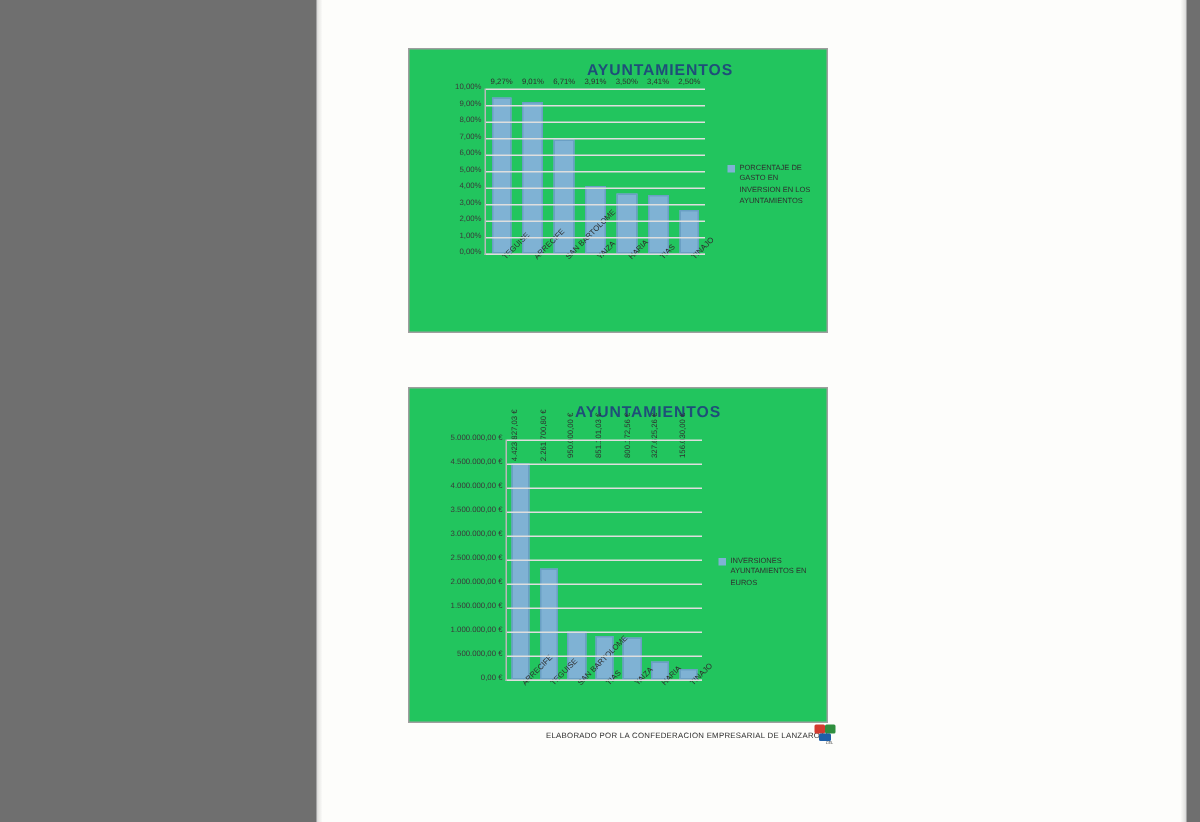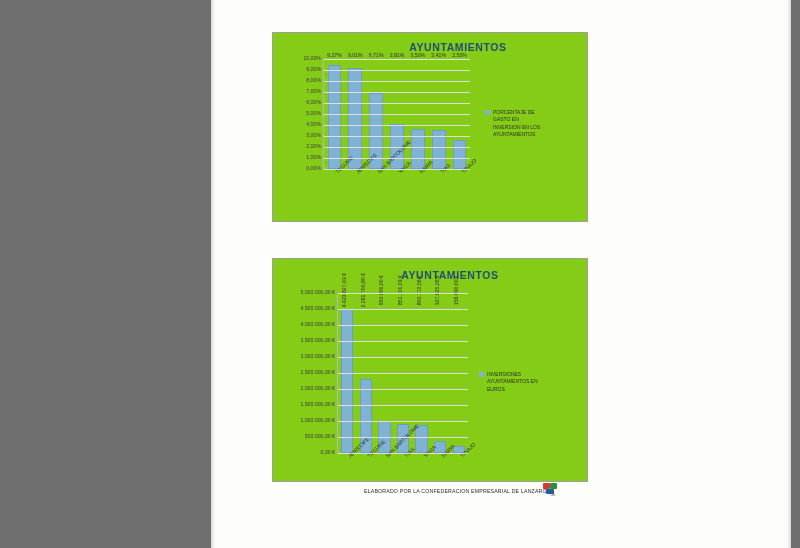--- a/index.html
+++ b/index.html
@@ -30,23 +30,22 @@
     box-shadow: 0 0 0 1px #dcdcdc;
   }
   .sheet-inner {
     position: absolute;
     inset: 0;
   }
 
   
   .chart-box {
     position: absolute;
-    background: #84cc16;
+    background: #22c55e;
     border: 1px solid #9e9e9e;
-    padding-left: 36px;
   }
   #chart1 { left: 60px; top: 32px; width: 278px; height: 188px; }
   #chart2 { left: 60px; top: 258px; width: 278px; height: 222px; }
 
   .chart-title {
     position: absolute;
     left: 0; right: 0;
     text-align: center;
     color: #1f4e79;
     font-weight: bold;

